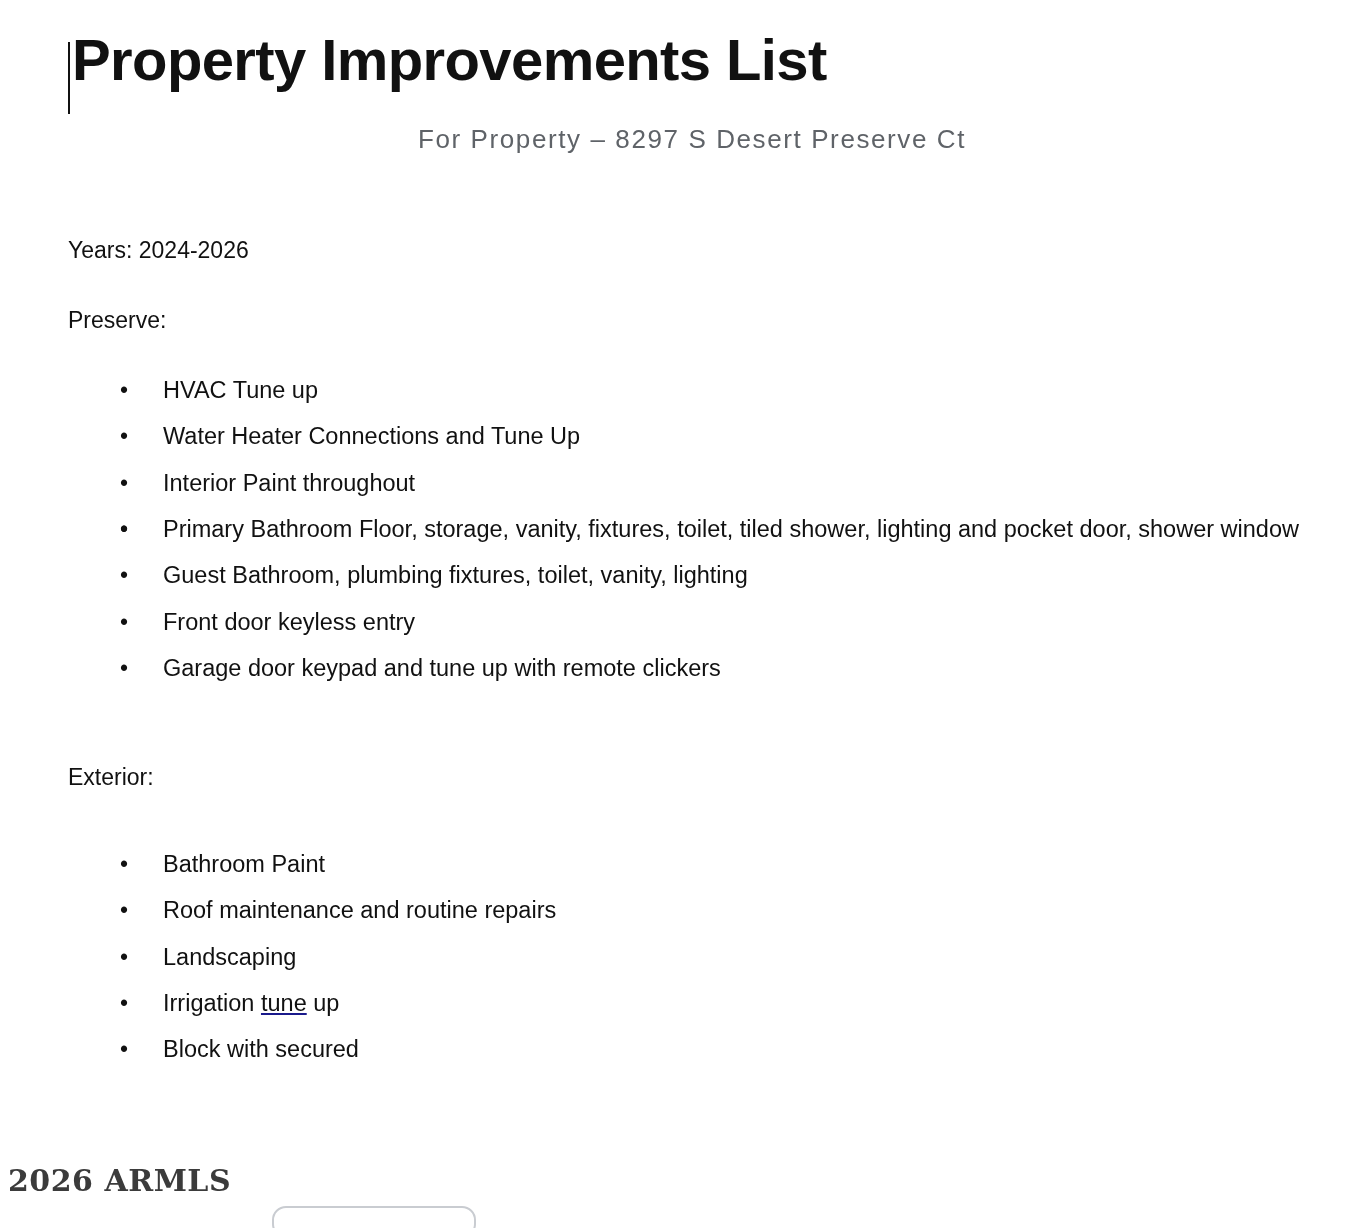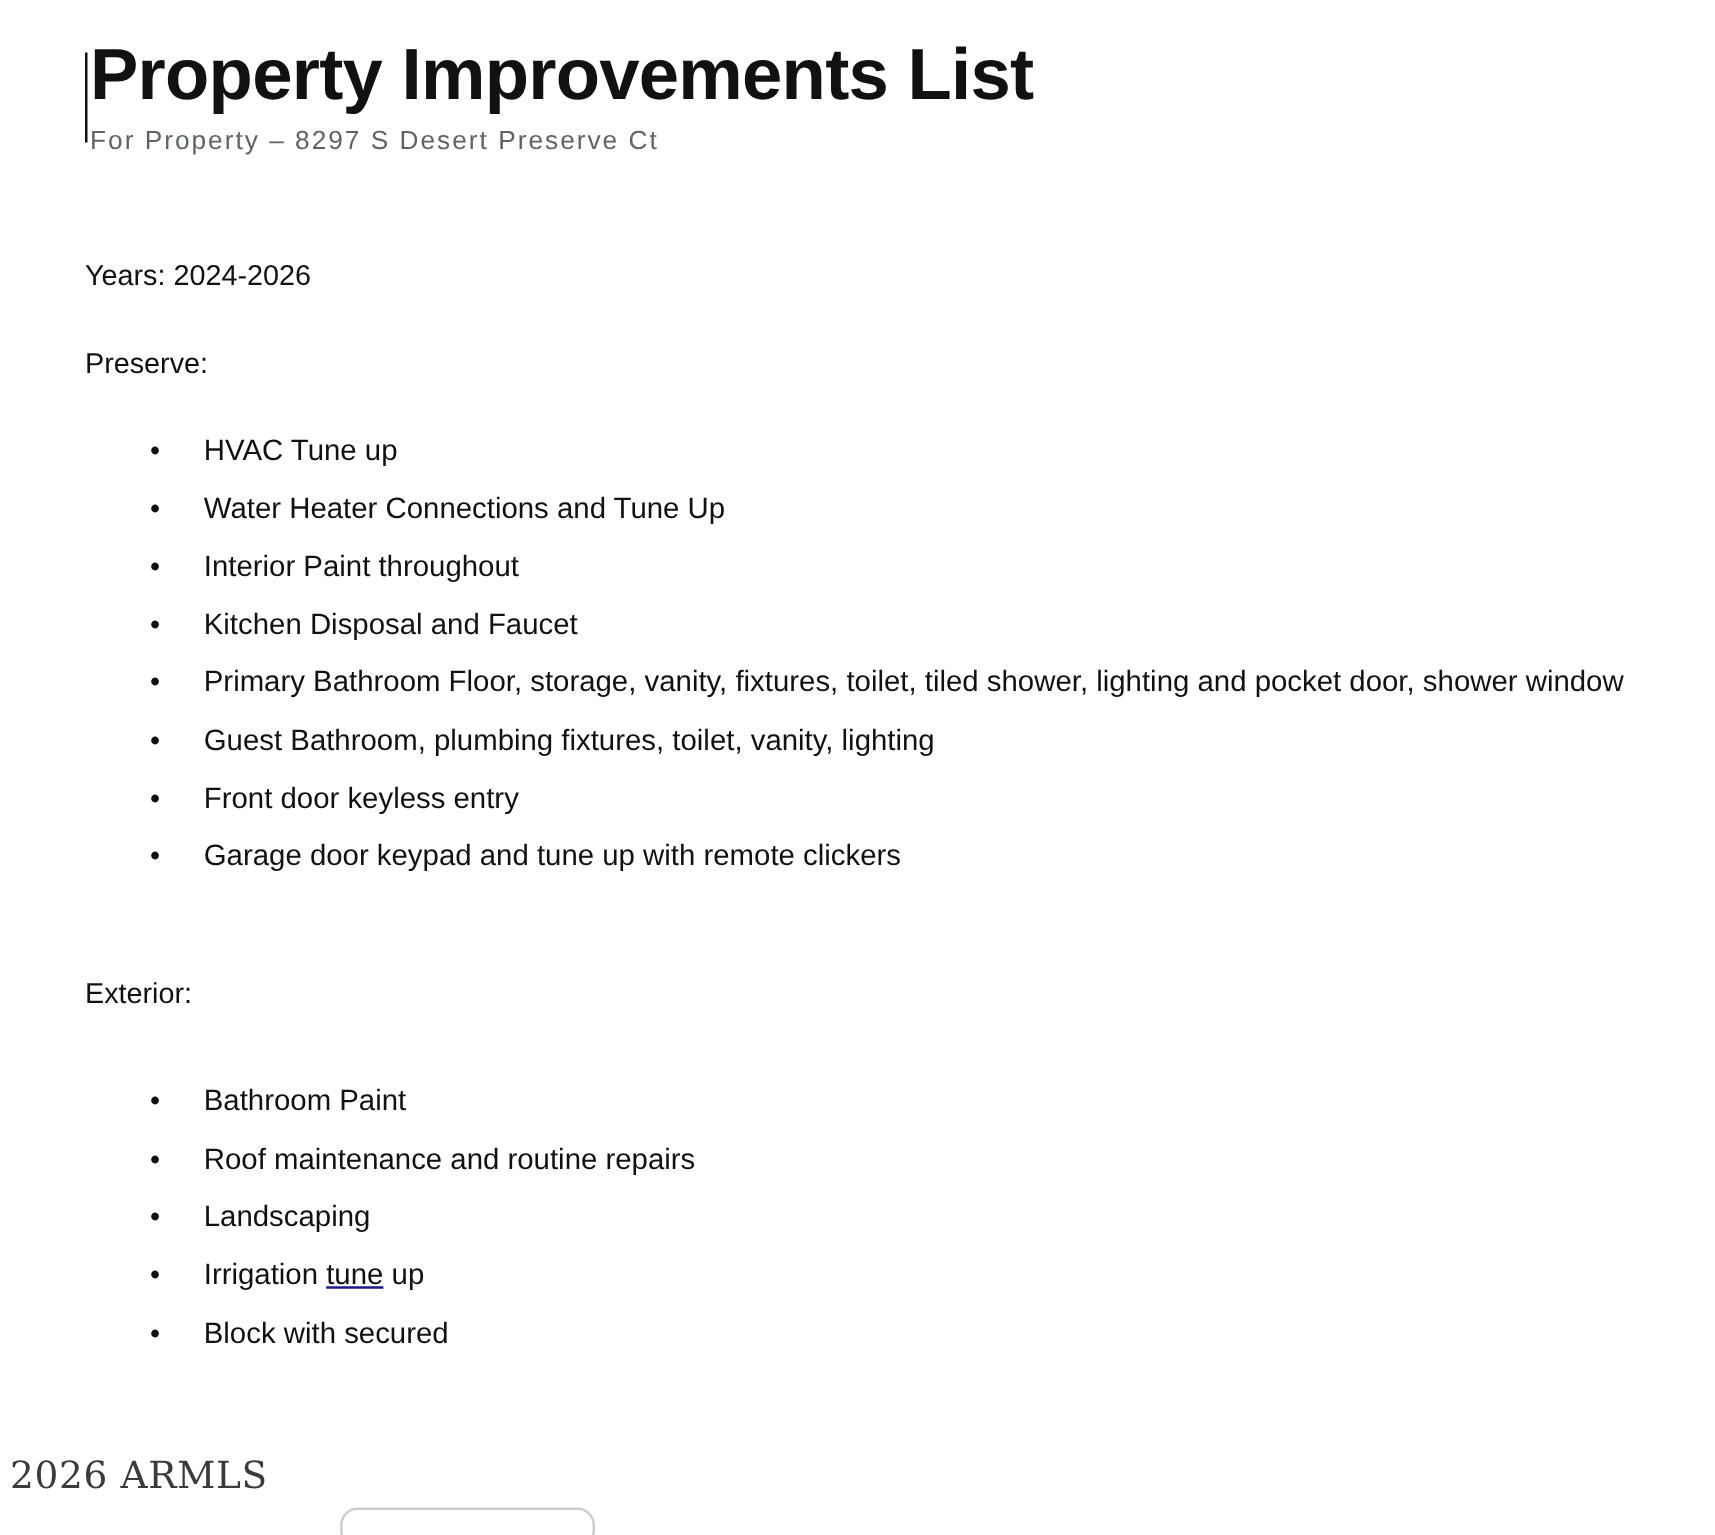--- a/index.html
+++ b/index.html
@@ -36,25 +36,26 @@
   }
   h1.doc-title {
     font-size: 58px;
     line-height: 1.12;
     font-weight: 700;
     letter-spacing: -0.6px;
     margin: 0;
     color: #111111;
   }
   .subtitle {
-    margin-top: 8px;
-    font-size: 21px;
+    margin-top: 31px;
+    font-size: 26px;
     letter-spacing: 1.6px;
     color: #5f6368;
     font-weight: 400;
+    text-align: center;
   }
   .body-block {
     margin-top: 78px;
   }
   .para {
     font-size: 23px;
     line-height: 1.5;
     color: #111111;
     margin: 0 0 36px 0;
   }
@@ -95,20 +96,21 @@
   .watermark {
     position: absolute;
     left: 8px;
     bottom: 30px;
     font-family: "DejaVu Serif", serif;
     font-size: 30px;
     color: #2b2b2b;
     letter-spacing: 0.5px;
     white-space: nowrap;
     opacity: 0.92;
+    font-weight: bold;
   }
   .bottom-chip {
     position: absolute;
     left: 272px;
     bottom: -10px;
     width: 200px;
     height: 28px;
     border: 2px solid #c9ccd1;
     border-radius: 14px;
     background: #ffffff;
@@ -139,21 +141,20 @@
       <li>
         <span class="bullet">•</span>
         <span>Water Heater Connections and Tune Up</span>
       </li>
       <li>
         <span class="bullet">•</span>
         <span>Interior Paint throughout</span>
       </li>
       <li>
         <span class="bullet">•</span>
-        <span>Kitchen Disposal and Faucet</span>
       </li>
       <li>
         <span class="bullet">•</span>
         <span>Primary Bathroom Floor, storage, vanity, fixtures, toilet, tiled shower, lighting and pocket door, shower window</span>
       </li>
       <li>
         <span class="bullet">•</span>
         <span>Guest Bathroom, plumbing fixtures, toilet, vanity, lighting</span>
       </li>
       <li>

